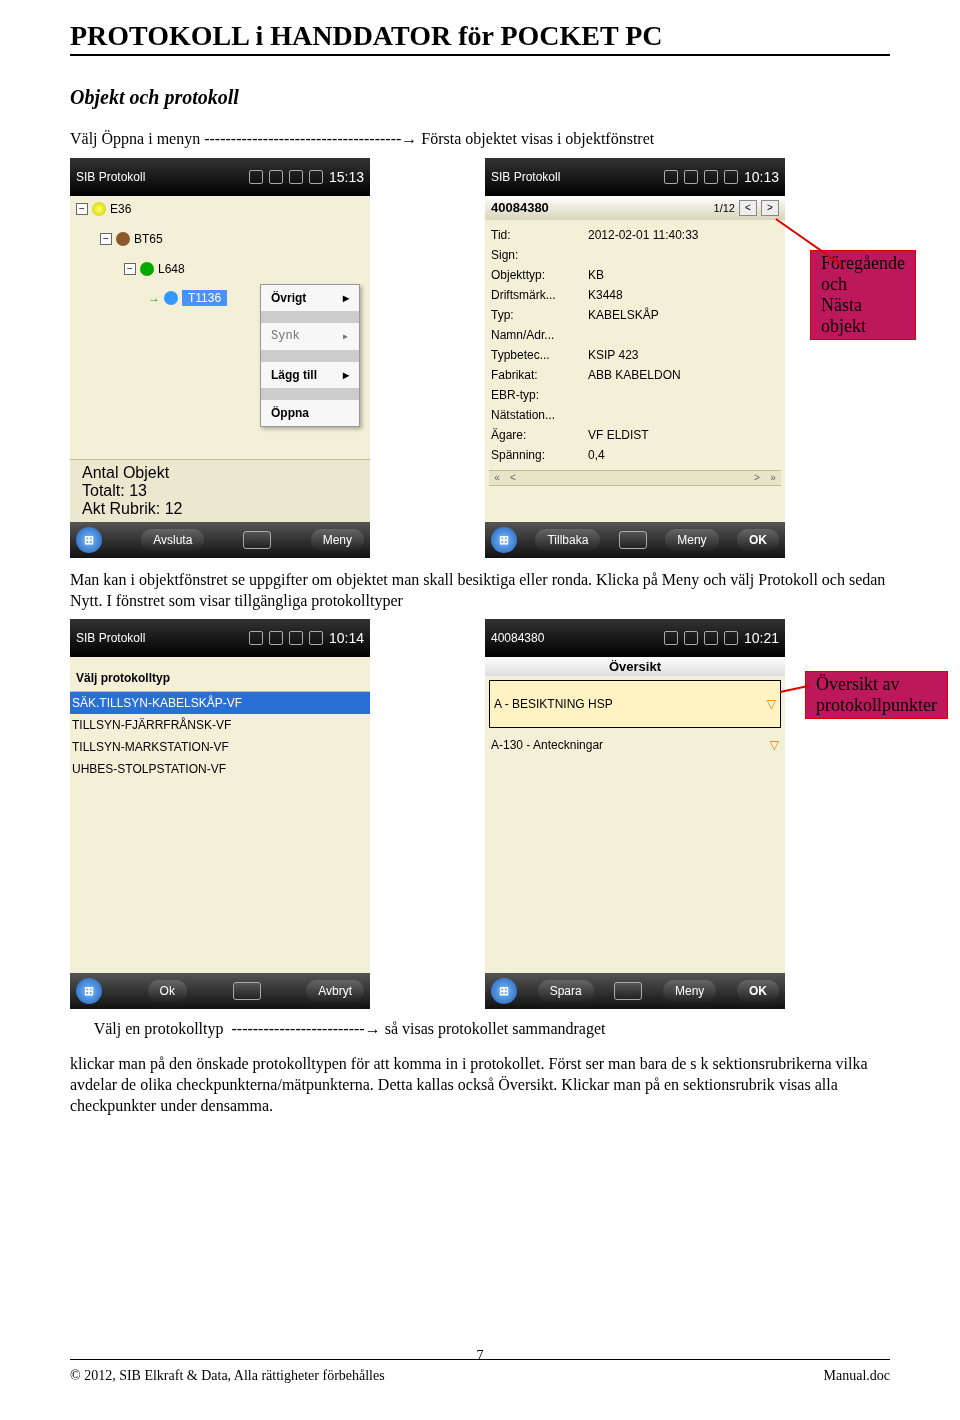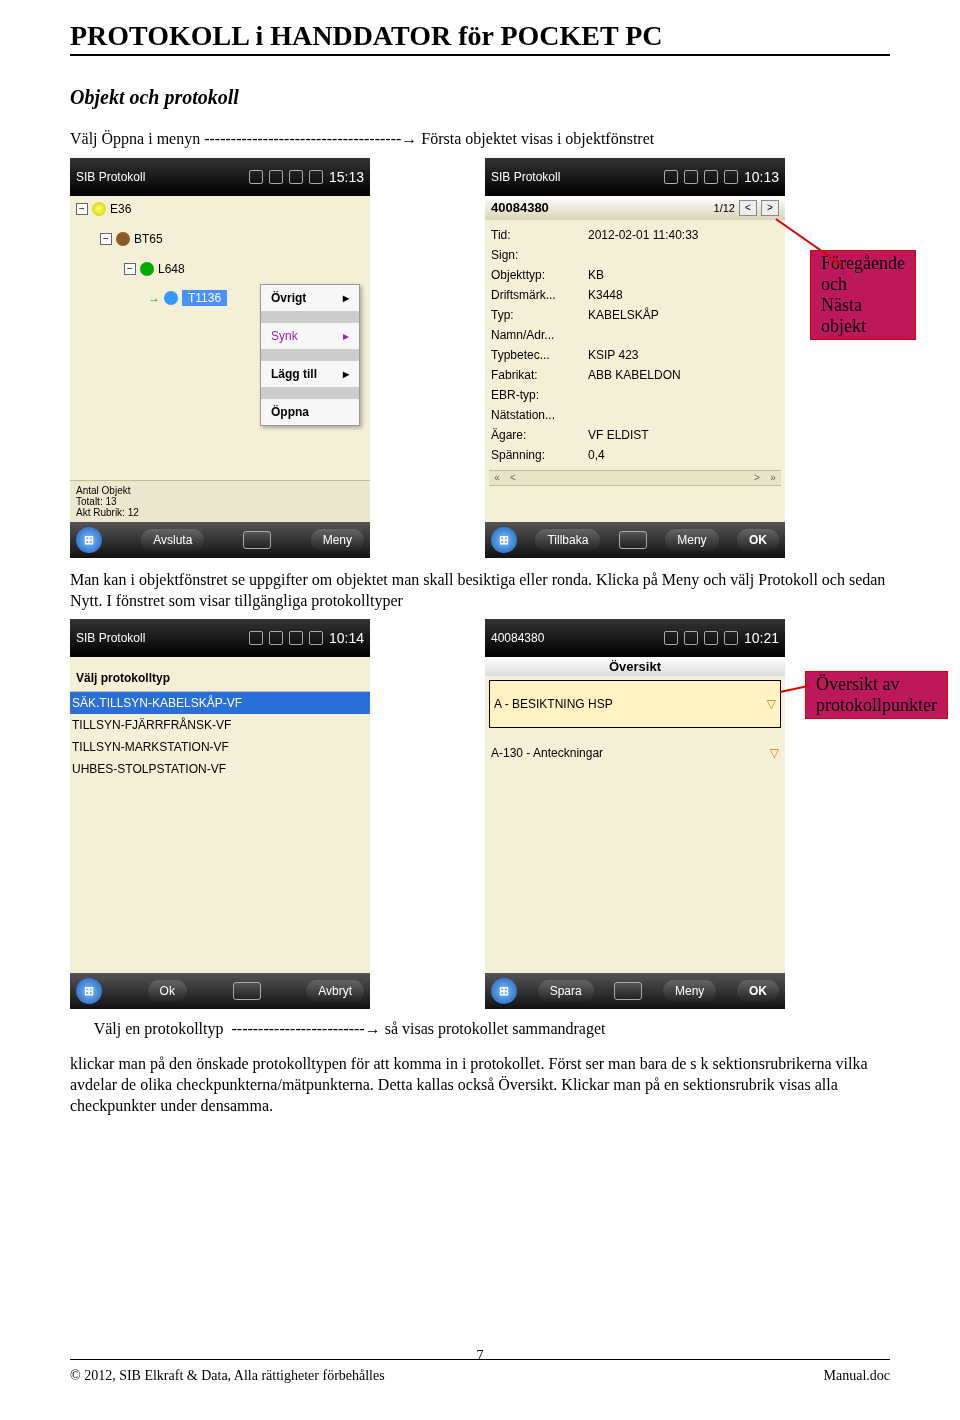--- a/index.html
+++ b/index.html
@@ -49,28 +49,28 @@
   .tree-icon { width:14px;height:14px;border-radius:50%; }
   .ic-yellow{background:radial-gradient(#ff6,#cc0);} .ic-brown{background:#8b5a2b;} .ic-green{background:#0a0;} .ic-blue{background:#39f;}
   .tree-hl { background:#4a90ff;color:#fff;display:inline-block;padding:1px 6px; }
   .context-menu {
     position:absolute; top:88px; right:10px; width:100px;
     background:#f7f7f7; border:1px solid #999; box-shadow:2px 2px 4px rgba(0,0,0,0.3);
     font-size:12px;
   }
   .context-menu div { padding:6px 10px; display:flex;justify-content:space-between;align-items:center; }
   .cm-strong { font-weight:bold; }
-  .cm-dim { color:#a21caf; }
+  .cm-dim { color:#737373;font-family:Liberation Mono, monospace; }
   .cm-sep { height:1px;background:#ccc;padding:0;margin:0; }
-  .statusbox { position:absolute; bottom:0; left:0; right:0; background:#ece8d0; border-top:1px solid #c0bc98; padding:4px 6px; font-size:10px; }
+  .statusbox { position:absolute; bottom:0; left:0; right:0; background:#ece8d0; border-top:1px solid #c0bc98; padding:4px 12px; font-size:16px; }
   .kv-table td { padding:2px 6px 2px 0; font-size:12px; }
   .kv-table td:first-child { width:95px; }
   .hscroll { display:flex; justify-content:space-between; align-items:center; height:16px; background:#e8e4c8; border-top:1px solid #c0bc98; border-bottom:1px solid #c0bc98; margin-top:4px; }
   .hscroll span { width:16px;text-align:center;color:#666;font-size:10px; }
-  .overlay-row { background:#fff3c4; border:1px solid #000; padding:2px 4px; display:flex; justify-content:space-between; align-items:center; font-size:12px; margin:16px 0; }
+  .overlay-row { background:#fff3c4; border:1px solid #000; padding:2px 4px; display:flex; justify-content:space-between; align-items:center; font-size:12px; margin:8px 0; }
   .funnel { color:#d97a00; font-size:12px; }
   .list-item { padding:4px 2px; font-size:12px; }
   .list-selected { background:#2a6fd6; color:#fff; }
   .bottombar {
     background: linear-gradient(#555,#111);
     height: 36px; display:flex; align-items:center; justify-content:space-between; padding:0 6px;
   }
   .pillbtn {
     background: linear-gradient(#666,#222);
     color:#fff; border-radius:14px; padding:4px 12px; font-size:12px;

